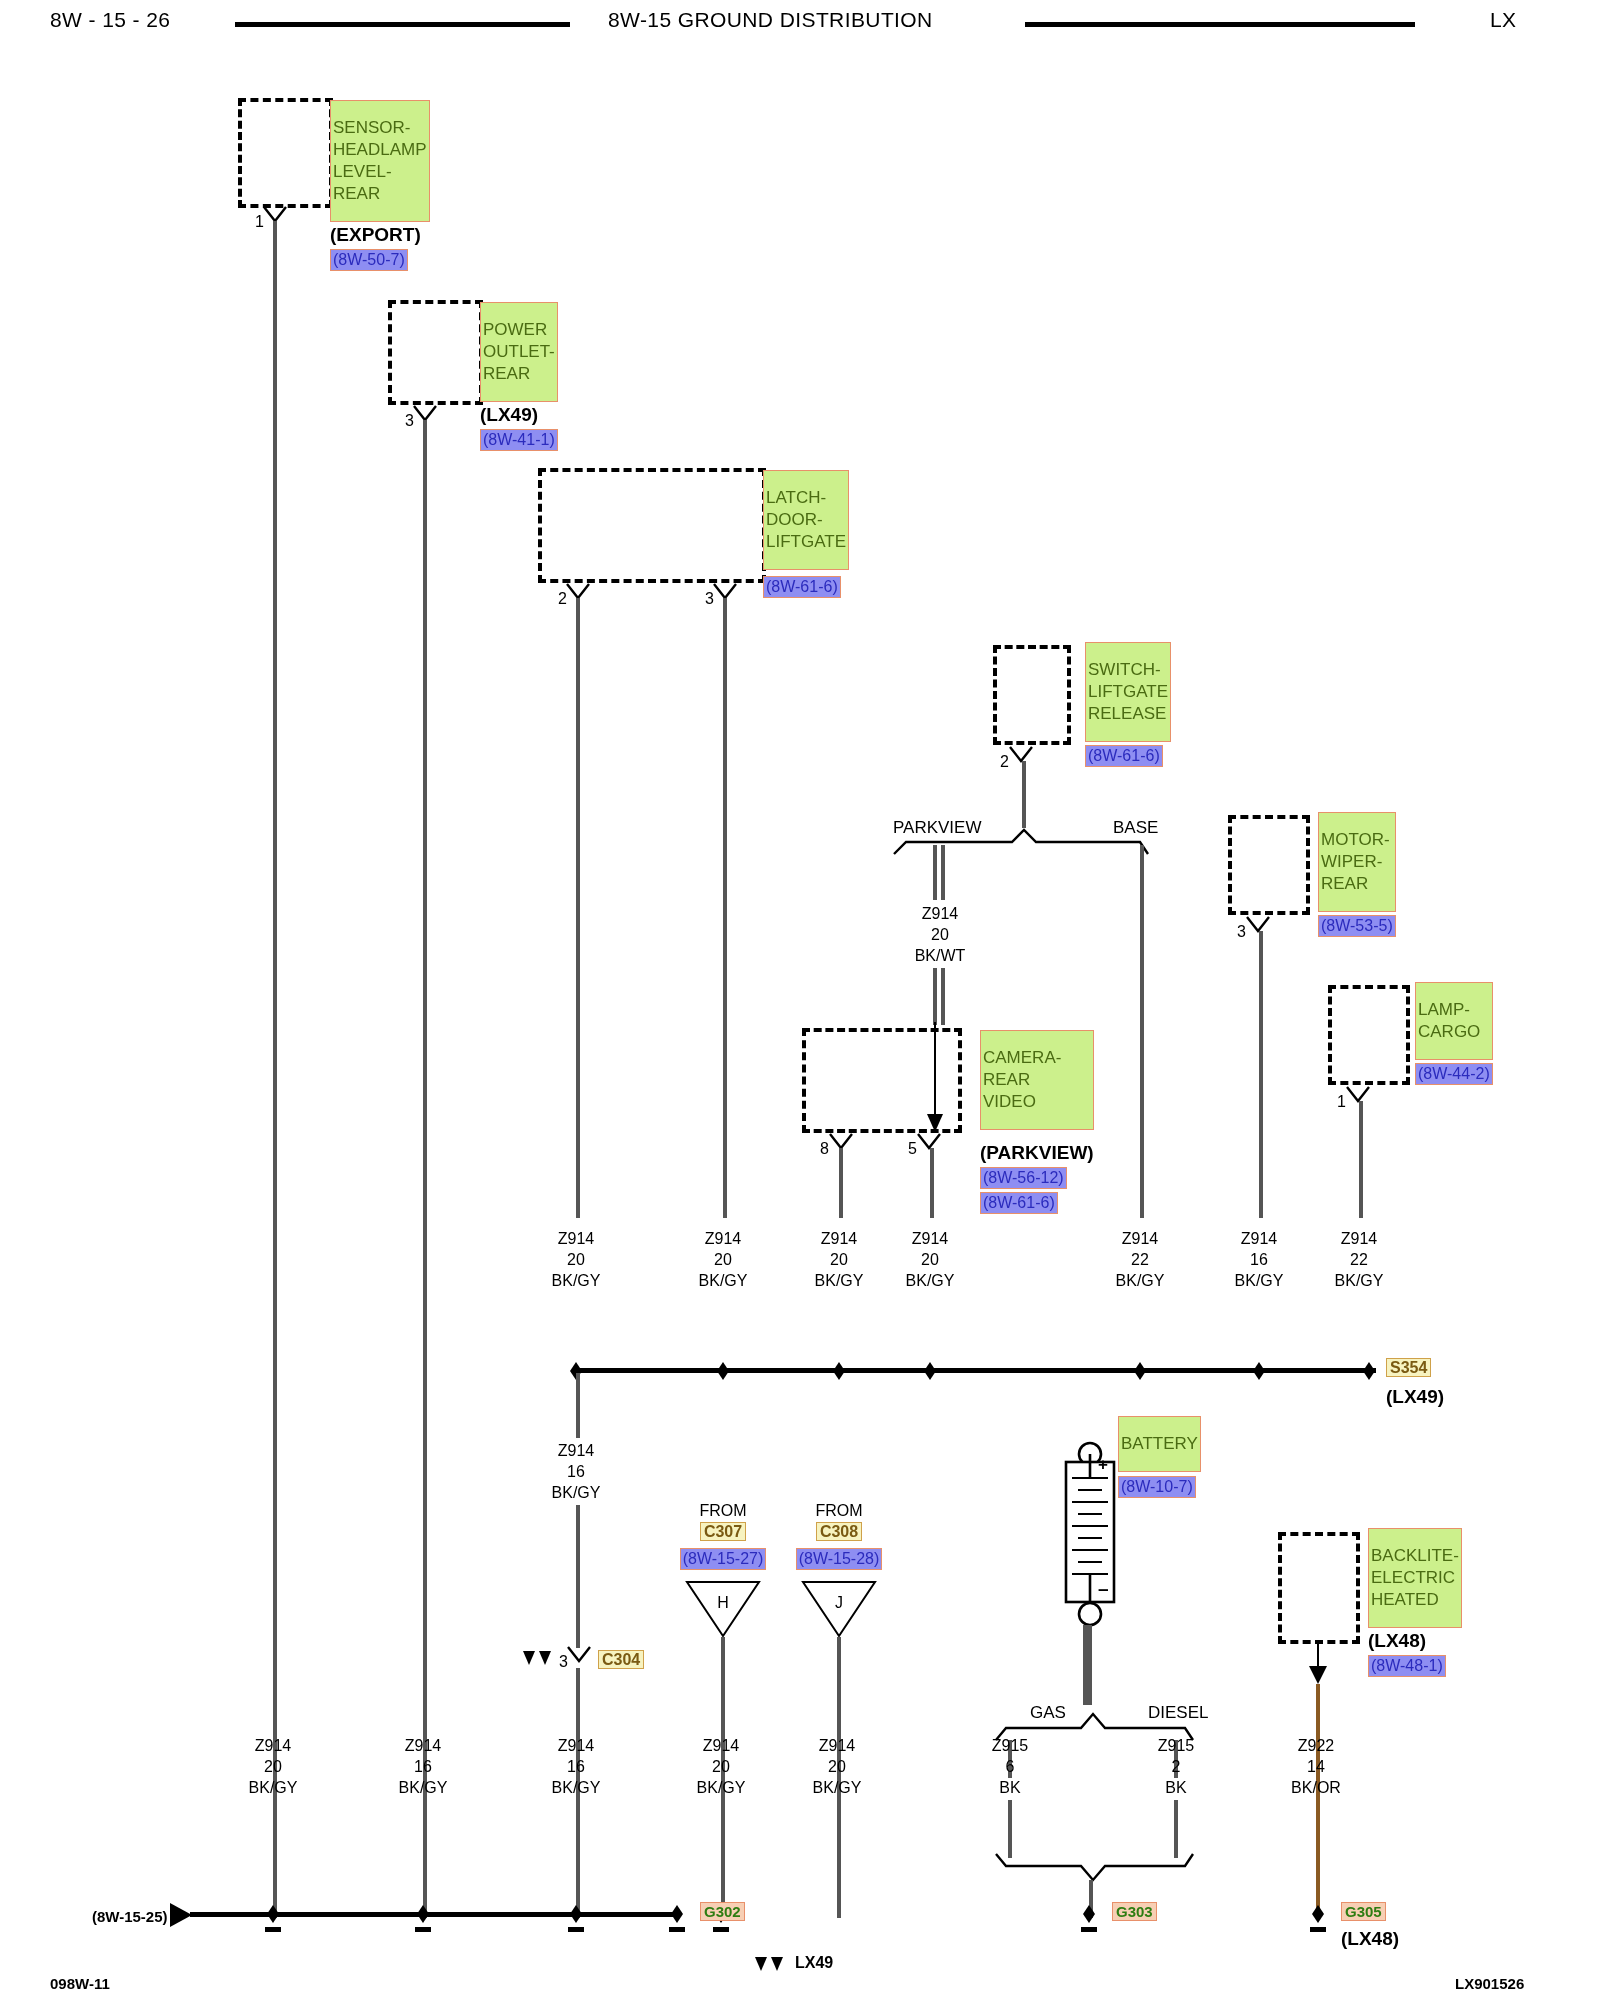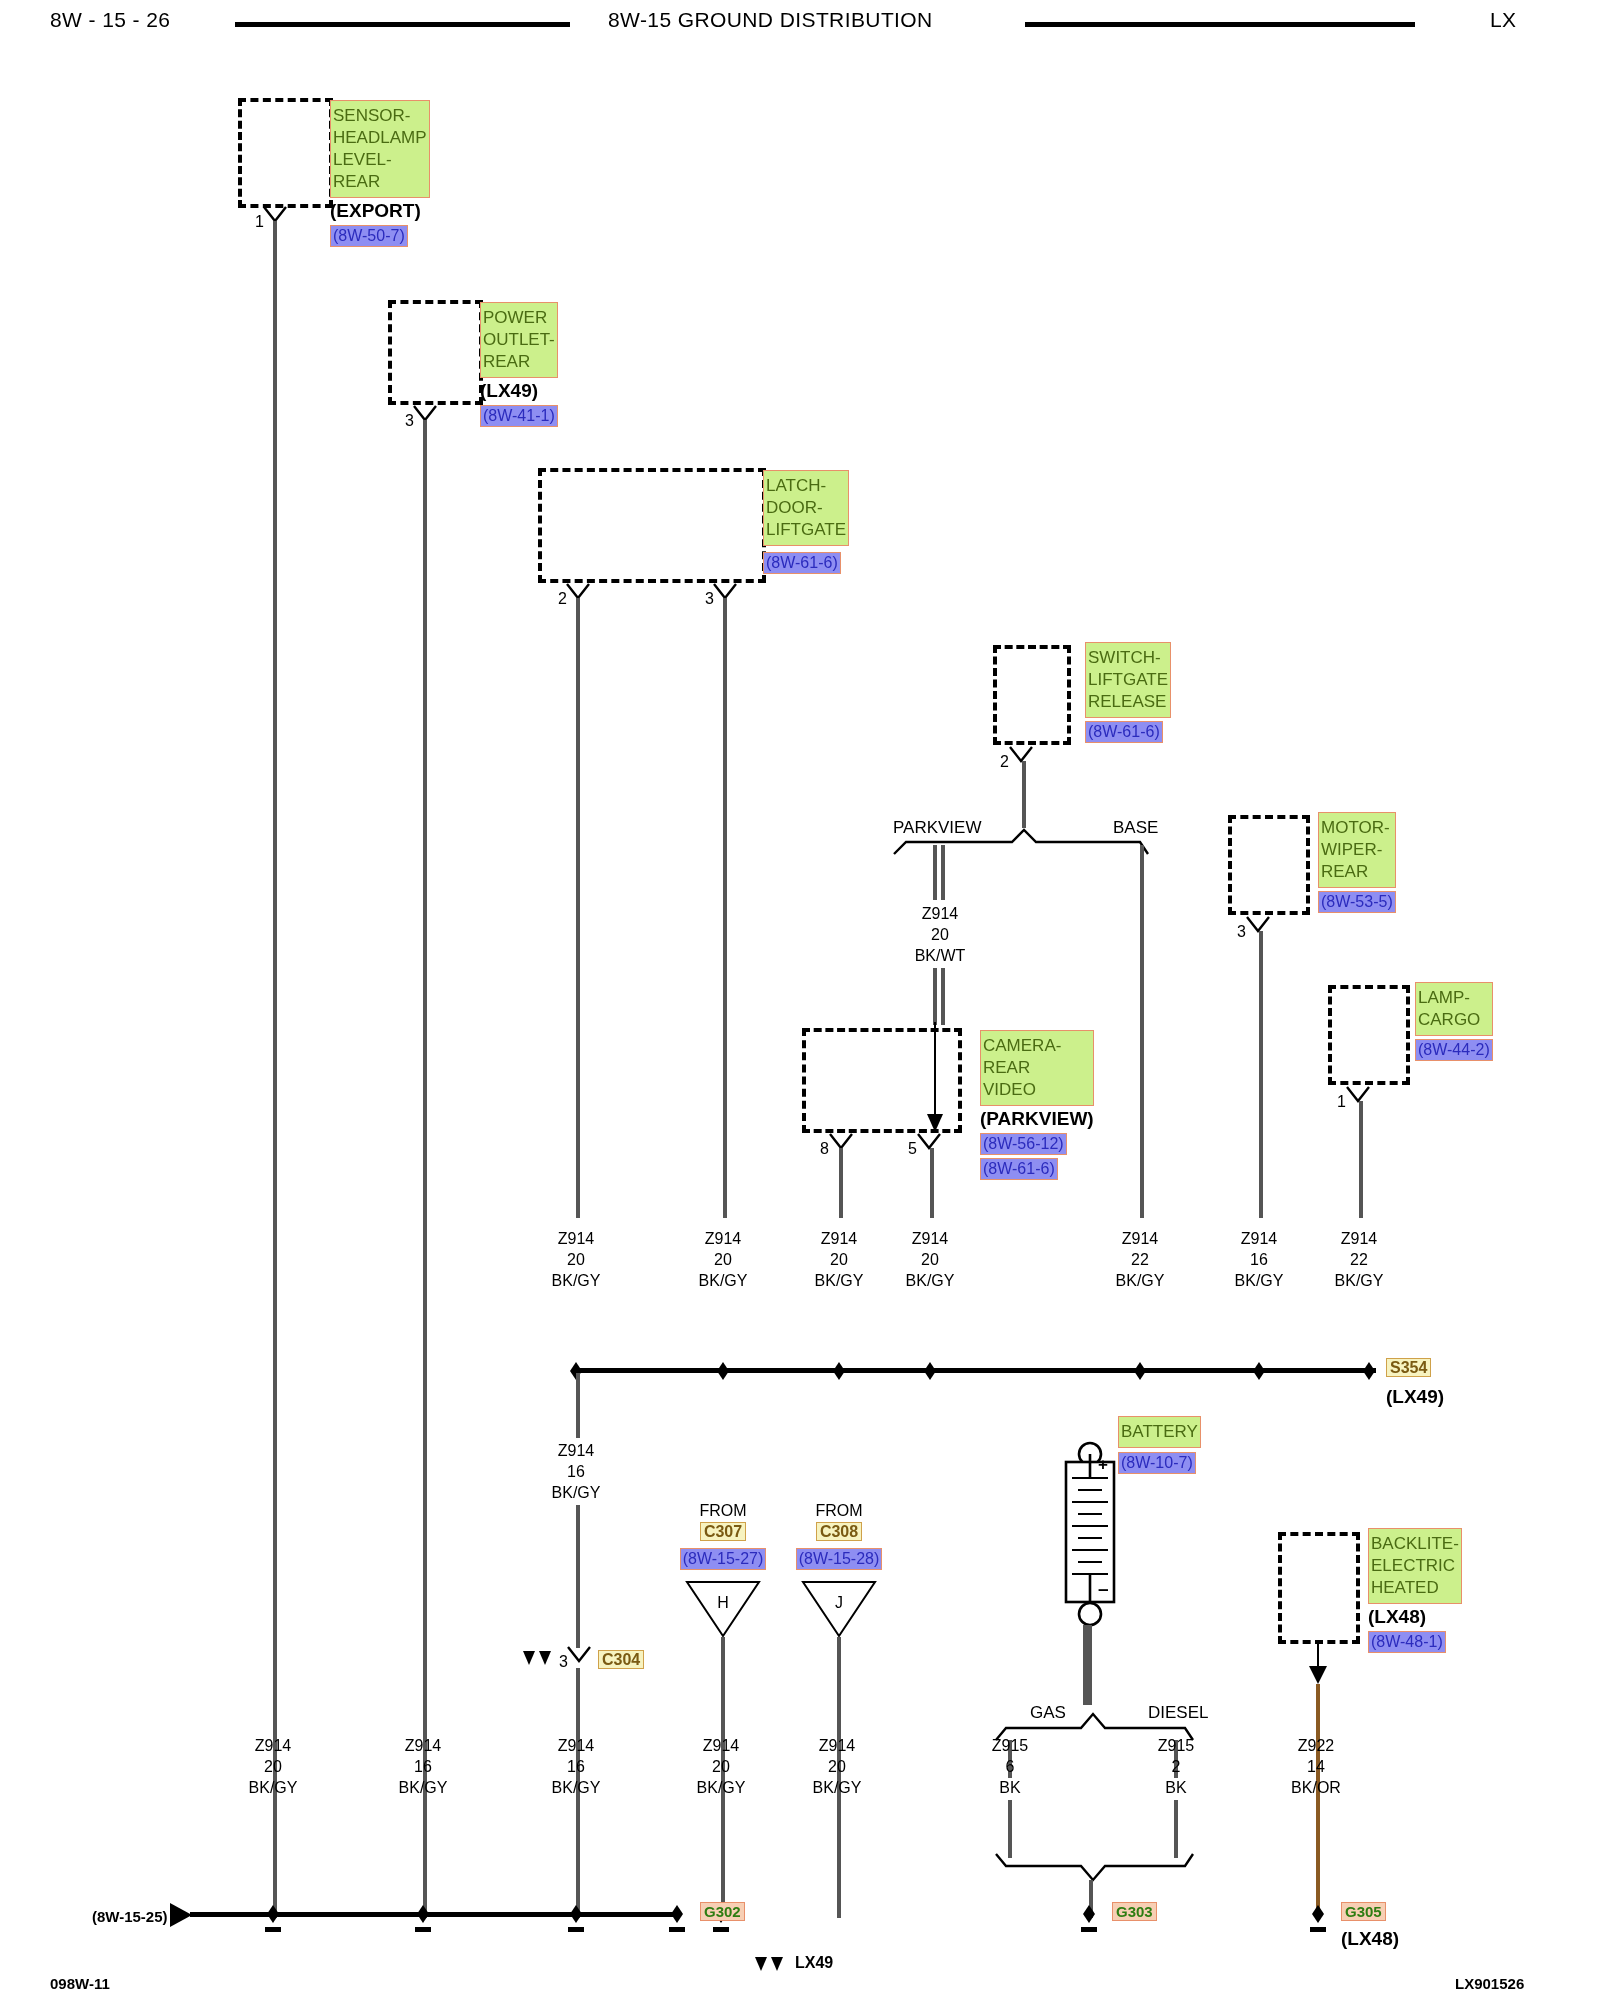--- a/index.html
+++ b/index.html
@@ -13,21 +13,21 @@
   
   .hdr-txt{font-weight:normal;font-size:21px;letter-spacing:.4px;white-space:nowrap;}
   .hdr-rule{background:#000;height:5px;}
 
   
   .dbox{border:4px dashed #000;box-sizing:border-box;background:transparent;}
 
   
   .lbl-green{background:#ccf08c;border:1px solid #e8906a;color:#4a6b12;
              font-size:17px;line-height:22px;font-weight:normal;
-             padding:4px 2px;white-space:nowrap;}
+             padding:16px 2px;white-space:nowrap;}
   .lbl-green b{font-weight:normal;display:block;}
   .lbl-plain{font-size:19px;font-weight:bold;line-height:22px;white-space:nowrap;color:#000;}
   .lbl-blue{background:#8e8ef2;border:1px solid #e8906a;color:#2b2bbd;
             font-size:16px;line-height:20px;padding:0 2px;white-space:nowrap;display:inline-block;}
   .lbl-splice{background:#f7f3c0;border:1px solid #cfa14a;color:#7a5a12;
               font-size:16px;line-height:20px;padding:0 3px;font-weight:bold;white-space:nowrap;}
   .lbl-gnd{background:#f7cfb4;border:1px solid #e8906a;color:#2e7d12;
            font-size:15px;line-height:19px;padding:0 3px;font-weight:bold;white-space:nowrap;}
   .lbl-conn{background:#f7f3c0;border:1px solid #cfa14a;color:#7a5a12;
             font-size:16px;line-height:20px;padding:0 3px;font-weight:bold;white-space:nowrap;}
@@ -149,21 +149,21 @@
 
   <div class="abs wire" style="left:1140px;top:845px;height:373px;"></div>
 
   <div class="abs dbox" style="left:802px;top:1028px;width:160px;height:105px;"></div>
   <div class="abs" style="left:980px;top:1030px;">
     <div class="lbl-green">
       <b>CAMERA-</b>
       <b>REAR</b>
       <b>VIDEO</b>
     </div>
-    <div class="lbl-plain" style="margin-top:2px;text-align:right;">(PARKVIEW)</div>
+    <div class="lbl-plain" style="margin-top:12px;text-align:right;">(PARKVIEW)</div>
     <div style="margin-top:3px;"><span class="lbl-blue">(8W-56-12)</span></div>
     <div style="margin-top:3px;"><span class="lbl-blue">(8W-61-6)</span></div>
   </div>
   <div class="abs pin" style="left:820px;top:1140px;">8</div>
   <svg class="abs" style="left:824px;top:1132px;" width="34" height="22">
     <path d="M6,2 L17,16 L28,2" fill="none" stroke="#000" stroke-width="2.4"></path>
   </svg>
   <div class="abs wire" style="left:839px;top:1148px;height:70px;"></div>
 
   <div class="abs pin" style="left:908px;top:1140px;">5</div>

